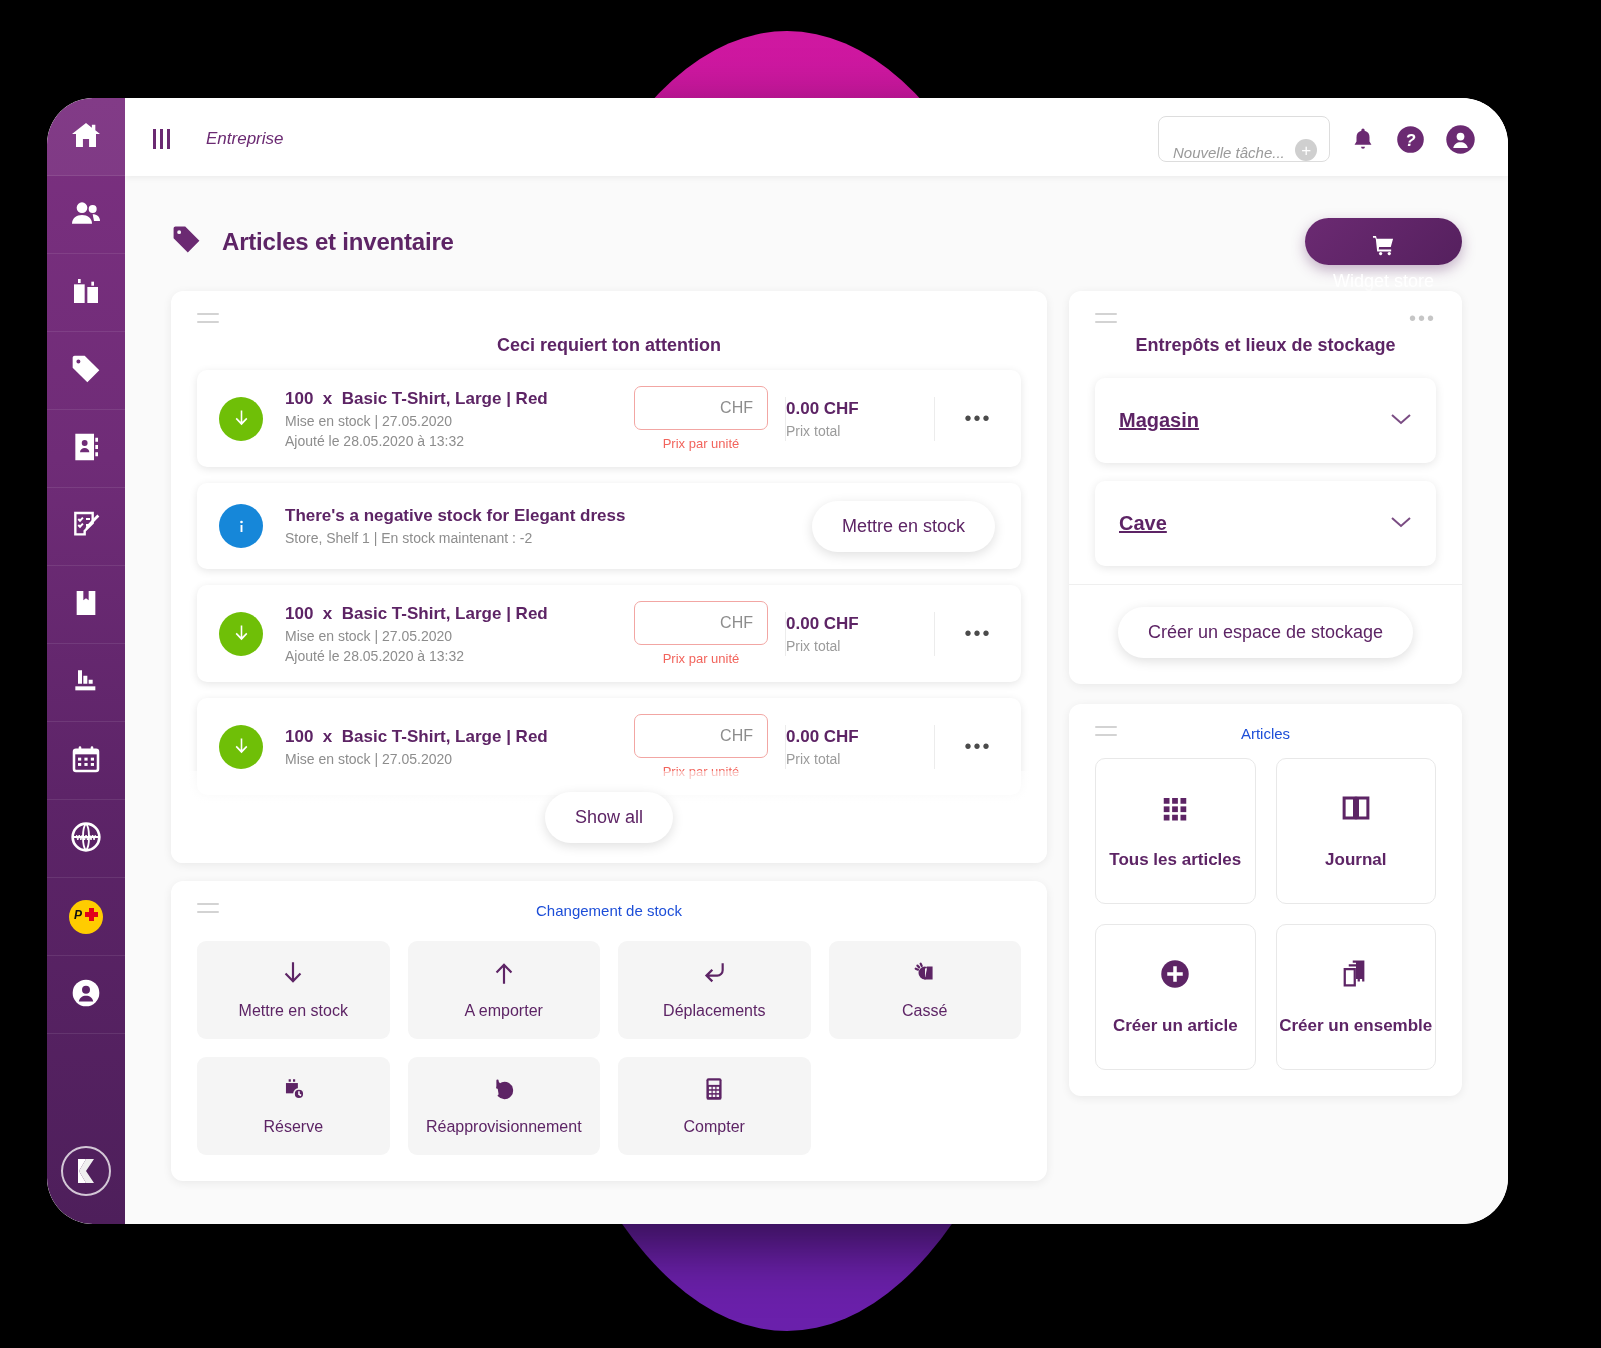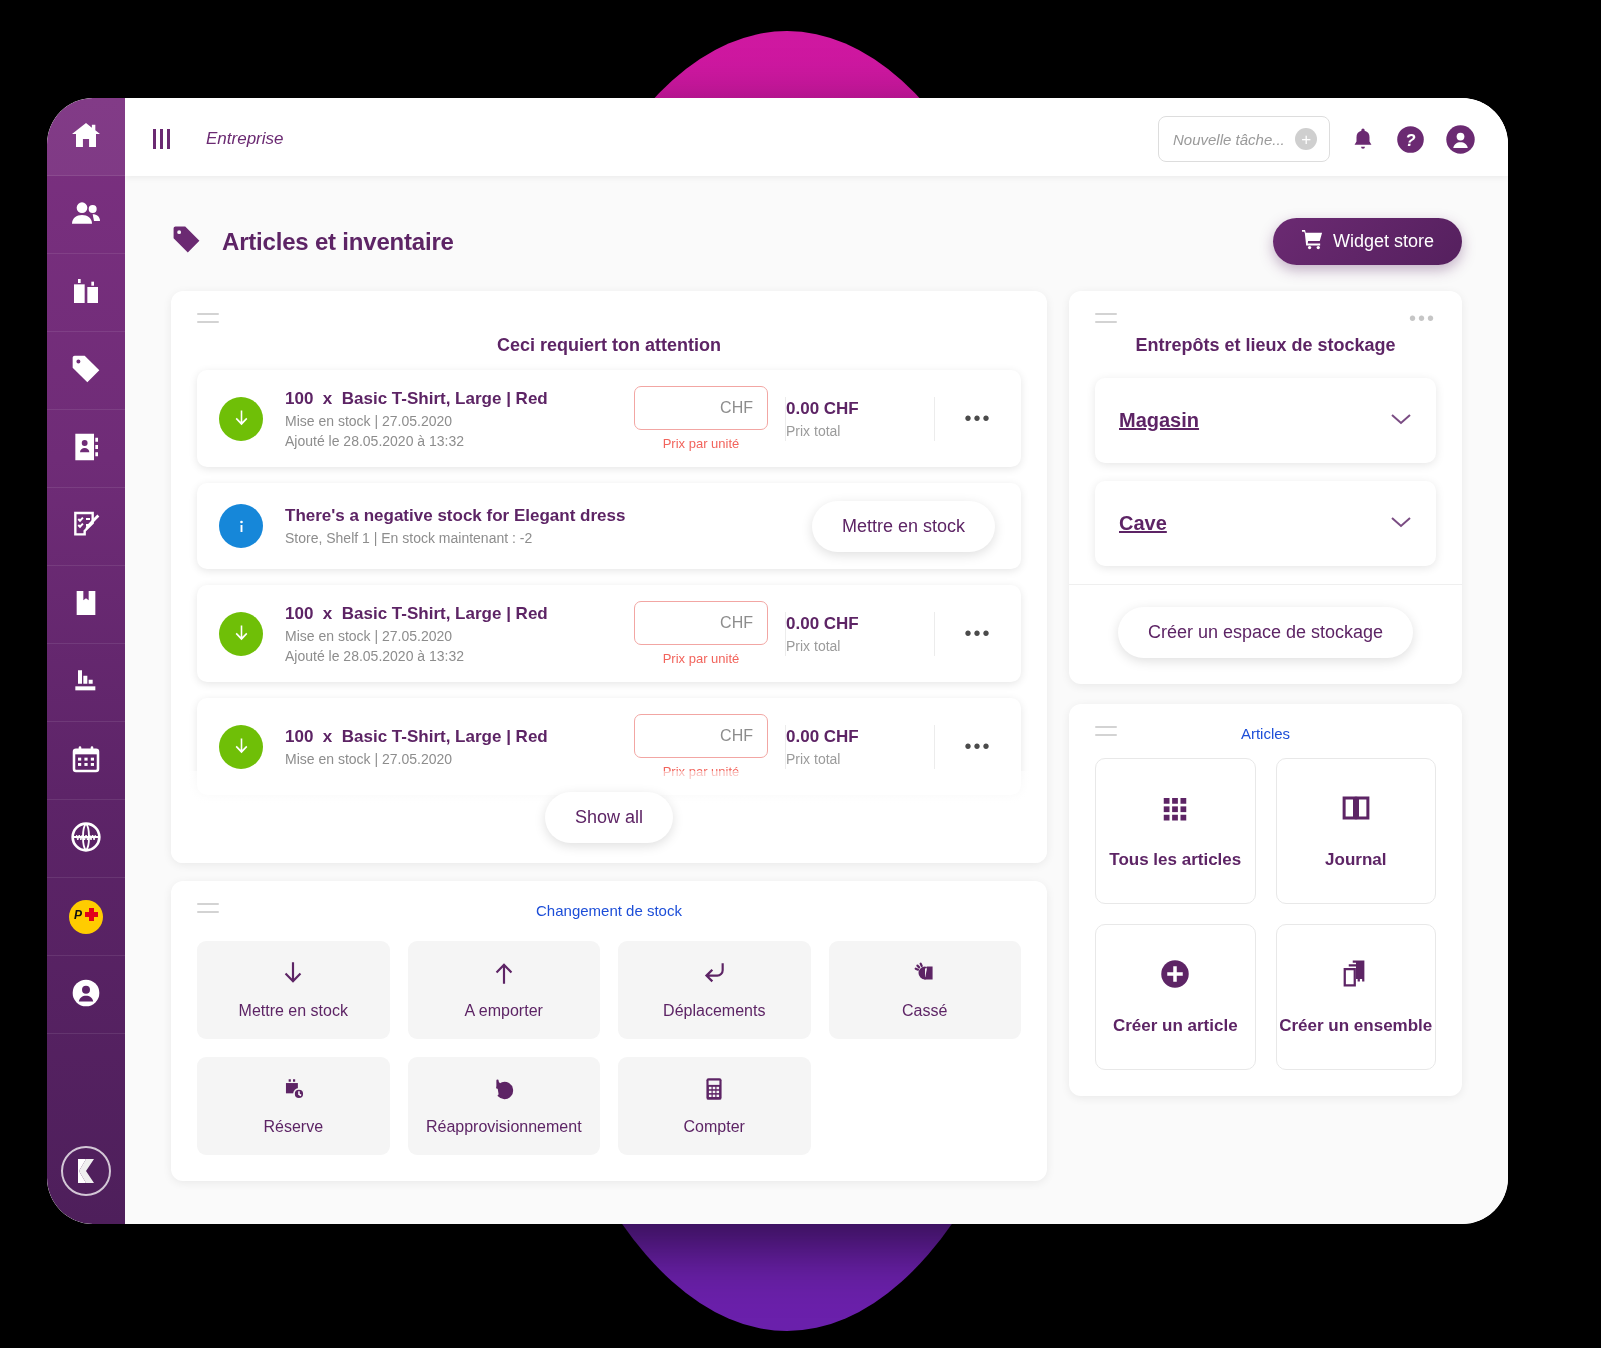--- a/index.html
+++ b/index.html
@@ -91,21 +91,21 @@
     flex: 0 0 78px;
     box-shadow: 0 2px 6px rgba(0,0,0,0.06);
     position: relative; z-index: 5; font-style: italic;
   }
   #hamburger { display: flex; gap: 4px; cursor: pointer; margin-right: 36px; }
   #hamburger i { display:block; width:3px; height:20px; background:#6b2a72; }
   #breadcrumb { font-size: 17px; color: #6b2a72; }
   #topbar-right { margin-left: auto; display: flex; align-items: center; gap: 20px; }
   #task-box {
     width: 172px; height: 46px; border: 1px solid #ddd; border-radius: 8px;
-    display:flex; align-items:center; padding: 0 12px 0 14px; gap: 8px;
+    display:flex; align-items:flex-end; padding: 0 12px 0 14px; gap: 8px;
     background:#fff; cursor: text;
   }
   #task-box span.ph { font-size: 15px; color: #9a9a9a; flex: 1 1 auto; white-space: nowrap; }
   #task-plus { width:22px; height:22px; border-radius:50%; background:#cfcfcf; color:#fff;
                display:flex; align-items:center; justify-content:center; font-size:17px; line-height:1; flex:0 0 22px; }
   .ticon { cursor:pointer; display:flex; align-items:center; justify-content:center; }
   .ticon svg { fill: #6b2a72; }
 
   
   #page-head {
@@ -114,22 +114,23 @@
     background: #fafafa;
   }
   #page-title-wrap { display:flex; align-items:center; gap: 20px; }
   #page-title-wrap svg { width: 31px; height: 31px; fill: #6b2a72; }
   #page-title { font-size: 24px; font-weight: bold; color: #5d2465; letter-spacing: -0.2px; }
   #widget-store {
     margin-left: auto;
     height: 47px; border-radius: 24px;
     background: linear-gradient(135deg, #6b2a72 0%, #55205e 100%);
     color:#fff; display:flex; align-items:center; gap:9px;
-    padding: 1px 28px; cursor:pointer; font-size:18px;
+    padding: 16px 28px; cursor:pointer; font-size:18px;
     box-shadow: 0 5px 14px rgba(90,35,98,0.35);
+    flex-direction: column;
   }
   #widget-store svg { width: 23px; height: 23px; fill:#fff; }
 
   
   #body {
     flex: 1 1 auto; display: flex; gap: 22px;
     padding: 26px 46px 0 46px; overflow: hidden;
   }
   #col-left { flex: 1 1 auto; display:flex; flex-direction:column; gap: 18px; min-width: 0; }
   #col-right { flex: 0 0 393px; display:flex; flex-direction:column; gap: 20px; }

